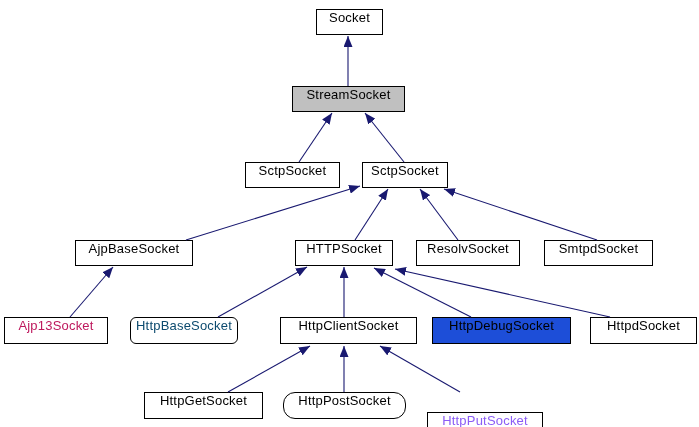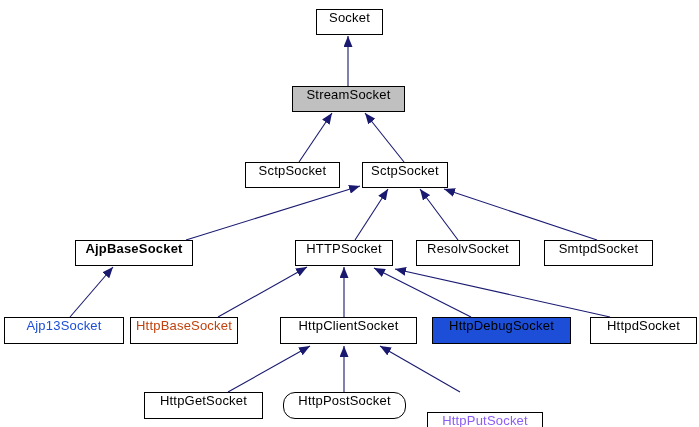--- a/index.html
+++ b/index.html
@@ -51,36 +51,36 @@
       </div>
       <div class="node selected" style="left: 292px; top: 86px; width: 113px; height: 26px; background: rgb(192, 192, 192); border-color: rgb(0, 0, 0); color: rgb(0, 0, 0);">
         <span>StreamSocket</span>
       </div>
       <div class="node" style="left: 245px; top: 162px; width: 95px; height: 26px; background: rgb(255, 255, 255); border-color: rgb(0, 0, 0); color: rgb(0, 0, 0);">
         <span>SctpSocket</span>
       </div>
       <div class="node" style="left: 362px; top: 162px; width: 86px; height: 26px; background: rgb(255, 255, 255); border-color: rgb(0, 0, 0); color: rgb(0, 0, 0);">
         <span>SctpSocket</span>
       </div>
-      <div class="node" style="left: 75px; top: 240px; width: 118px; height: 26px; background: rgb(255, 255, 255); border-color: rgb(0, 0, 0); color: rgb(0, 0, 0); font-weight: bold;">
+      <div class="node" style="left: 75px; top: 240px; width: 118px; height: 26px; background: rgb(255, 255, 255); border-color: rgb(0, 0, 0); color: rgb(0, 0, 0);">
         <span>AjpBaseSocket</span>
       </div>
       <div class="node" style="left: 295px; top: 240px; width: 98px; height: 26px; background: rgb(255, 255, 255); border-color: rgb(0, 0, 0); color: rgb(0, 0, 0);">
         <span>HTTPSocket</span>
       </div>
       <div class="node" style="left: 416px; top: 240px; width: 104px; height: 26px; background: rgb(255, 255, 255); border-color: rgb(0, 0, 0); color: rgb(0, 0, 0);">
         <span>ResolvSocket</span>
       </div>
       <div class="node" style="left: 544px; top: 240px; width: 109px; height: 26px; background: rgb(255, 255, 255); border-color: rgb(0, 0, 0); color: rgb(0, 0, 0);">
         <span>SmtpdSocket</span>
       </div>
-      <div class="node" style="left: 4px; top: 317px; width: 120px; height: 27px; background: rgb(255, 255, 255); border-color: rgb(0, 0, 0); color: #1d4ed8;">
+      <div class="node" style="left: 4px; top: 317px; width: 104px; height: 27px; background: rgb(255, 255, 255); border-color: rgb(0, 0, 0); color: #be185d;">
         <span>Ajp13Socket</span>
       </div>
-      <div class="node" style="left: 130px; top: 317px; width: 108px; height: 27px; background: rgb(255, 255, 255); border-color: rgb(0, 0, 0); color: #c2410c;">
+      <div class="node" style="left: 130px; top: 317px; width: 108px; height: 27px; background: rgb(255, 255, 255); border-color: rgb(0, 0, 0); color: #0c4a6e; border-radius: 6px;">
         <span>HttpBaseSocket</span>
       </div>
       <div class="node" style="left: 280px; top: 317px; width: 137px; height: 27px; background: rgb(255, 255, 255); border-color: rgb(0, 0, 0); color: rgb(0, 0, 0);">
         <span>HttpClientSocket</span>
       </div>
       <div class="node" style="left: 432px; top: 317px; width: 139px; height: 27px; background: #1d4ed8; border-color: rgb(0, 0, 0); color: rgb(0, 0, 0);">
         <span>HttpDebugSocket</span>
       </div>
       <div class="node" style="left: 590px; top: 317px; width: 107px; height: 27px; background: rgb(255, 255, 255); border-color: rgb(0, 0, 0); color: rgb(0, 0, 0);">
         <span>HttpdSocket</span>

